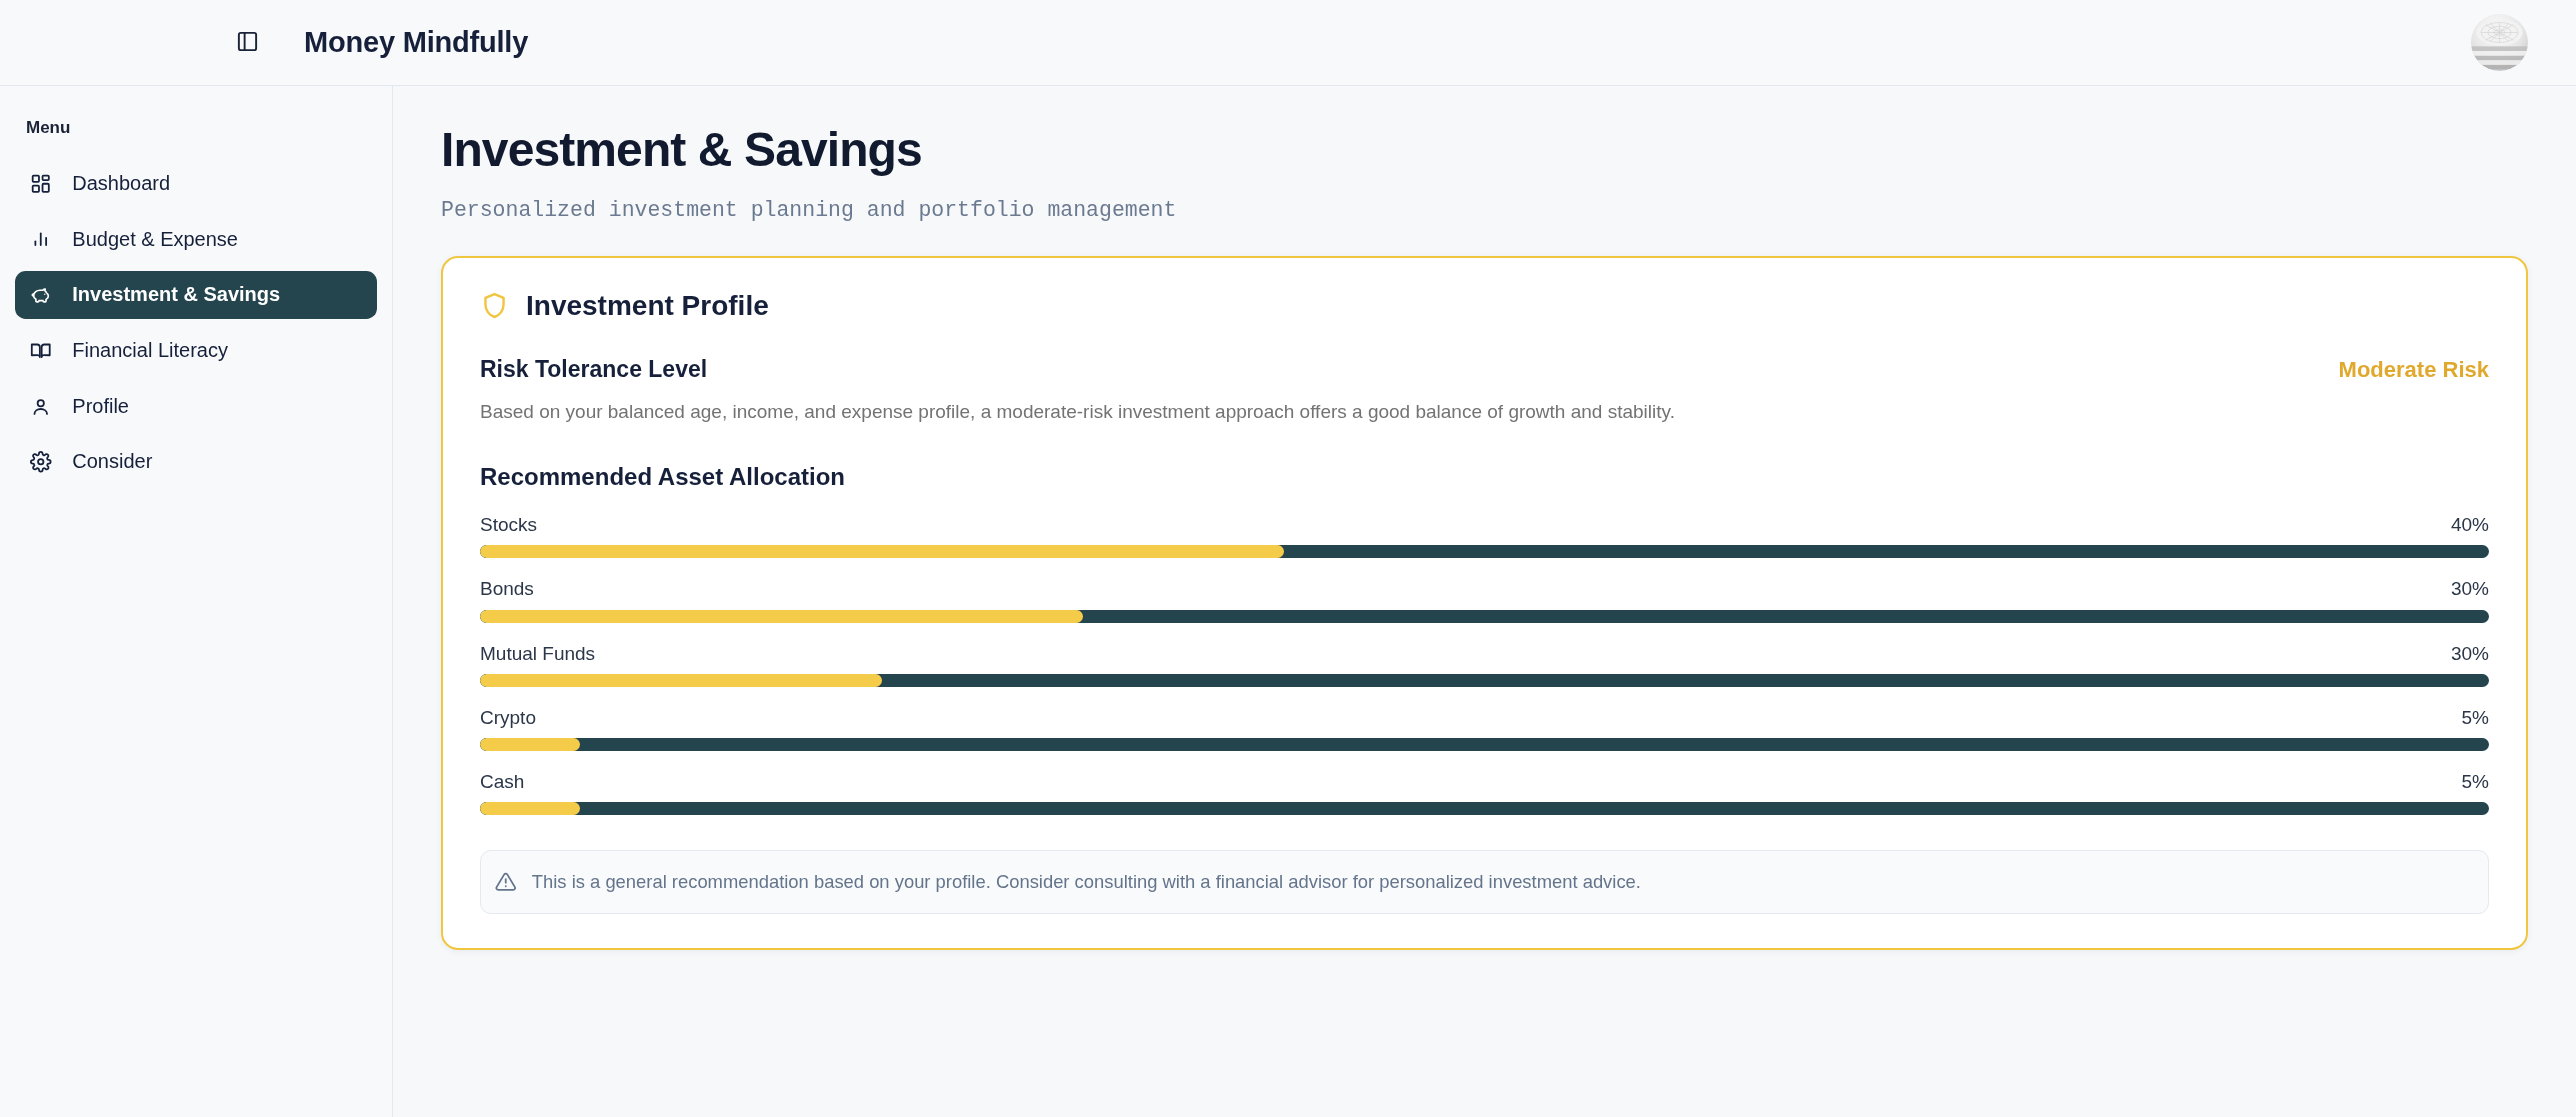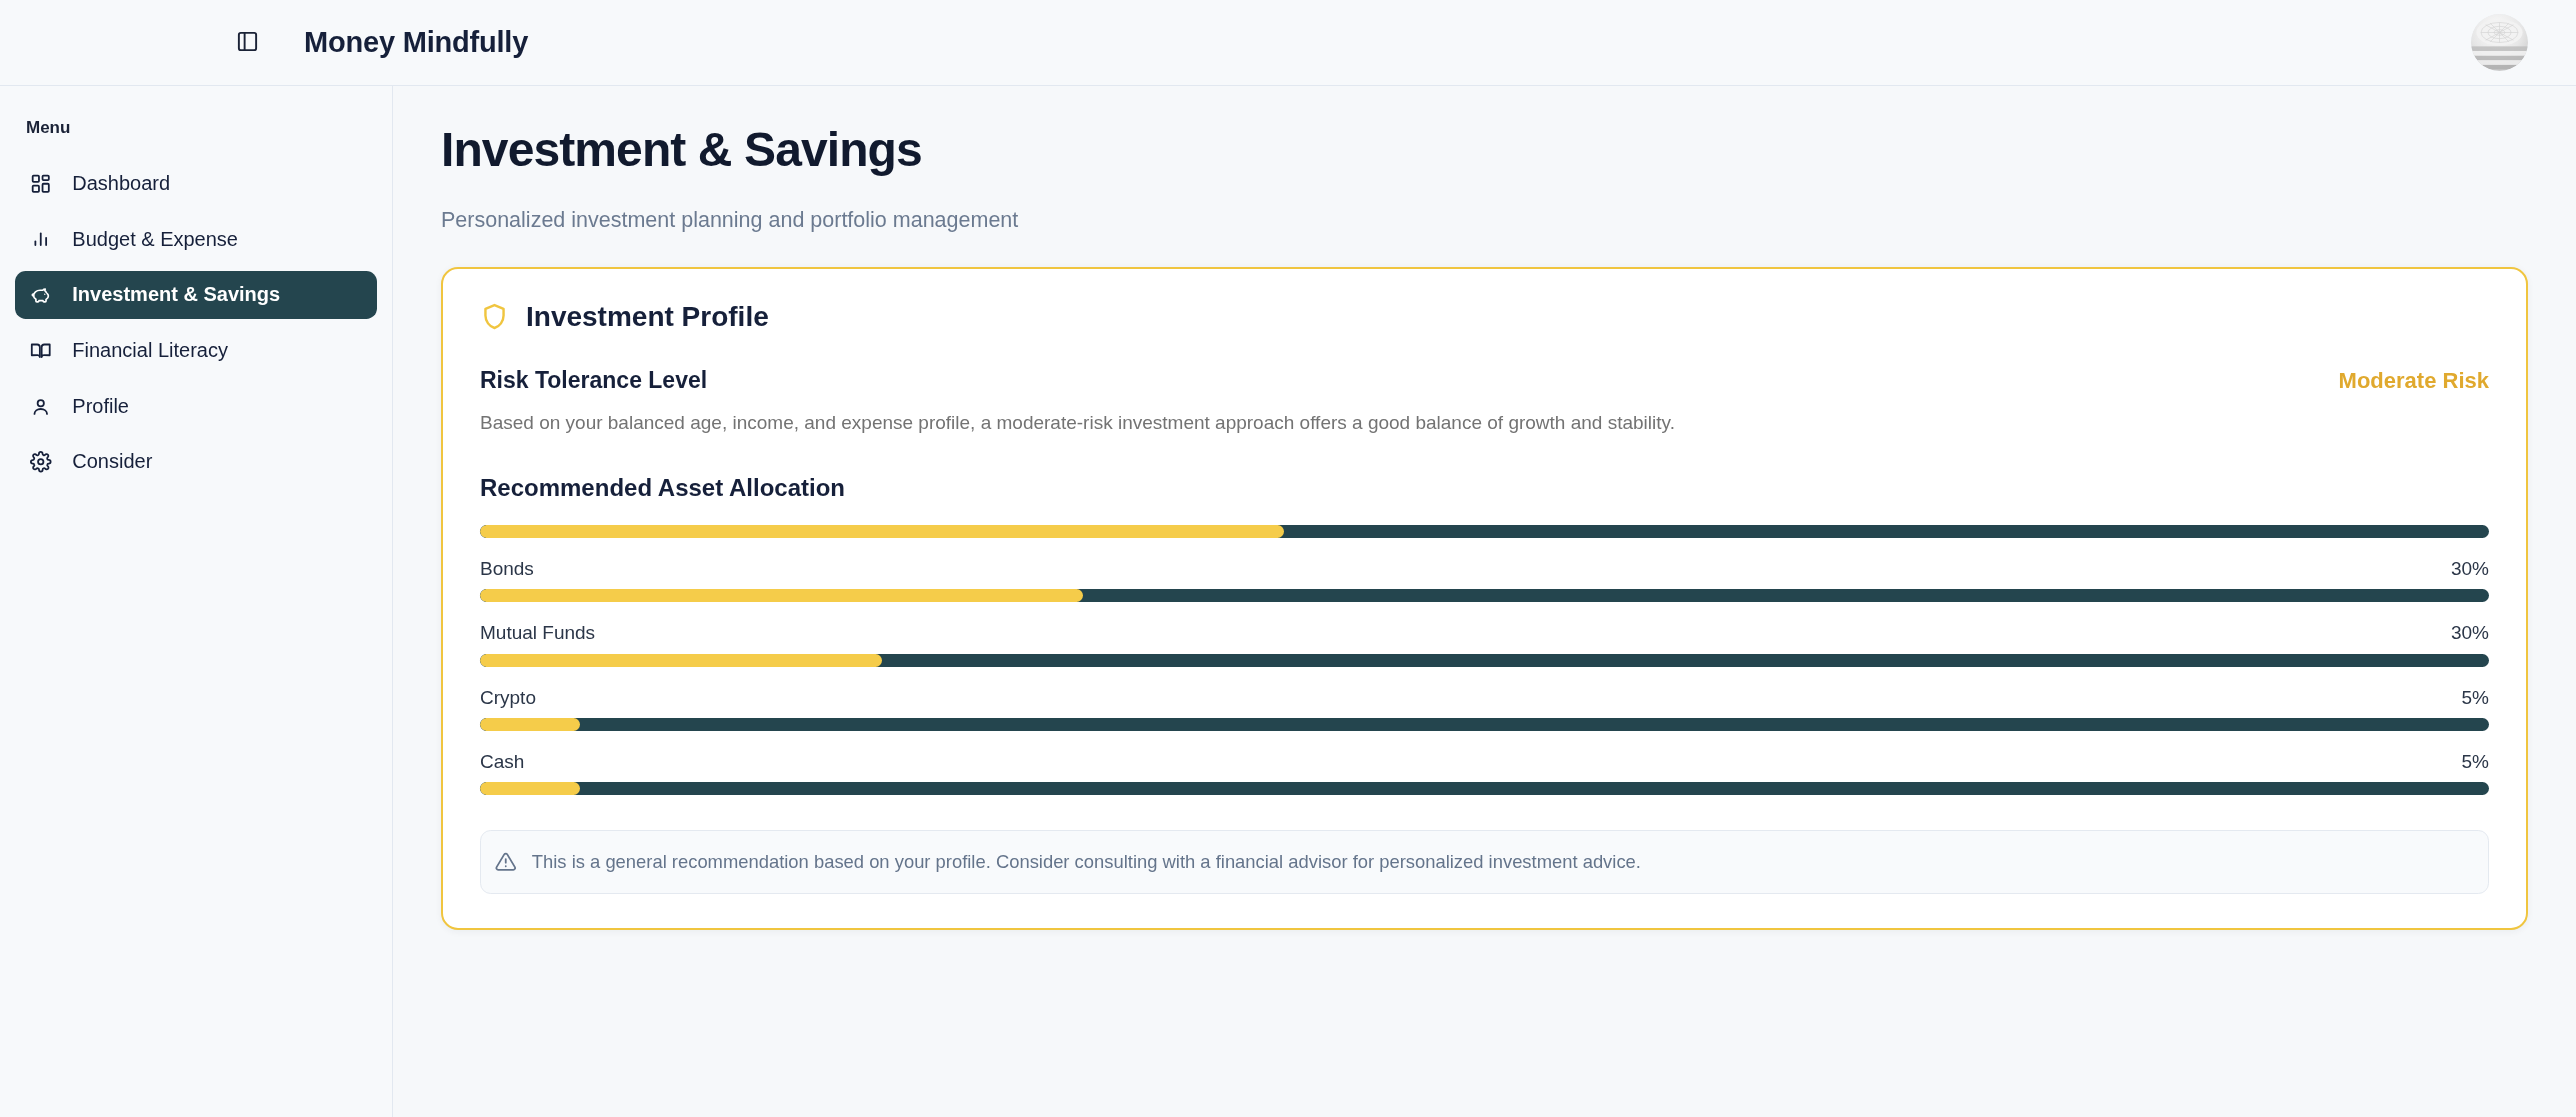--- a/index.html
+++ b/index.html
@@ -99,21 +99,22 @@
   .page-title {
     font-size: 48px;
     font-weight: bold;
     color: #111a2e;
     letter-spacing: -0.9px;
     line-height: 1.1;
   }
   .page-sub {
     font-size: 21.5px;
     color: #6b7a90;
-    margin-top: 31px;
+    margin-top: 21px;
+    font-family: Liberation Mono, monospace;
   }
 
   
   .card {
     margin-top: 34px;
     background: #ffffff;
     border: 2.3px solid #f0c53f;
     border-radius: 17px;
     padding: 32px 37px 34px 37px;
     box-shadow: 0 1.5px 7.7px rgba(20,30,50,0.05);
@@ -337,20 +338,24 @@
           <span class="risk-label">Risk Tolerance Level</span>
           <span class="risk-badge">Moderate Risk</span>
         </div>
         <div class="risk-desc">Based on your balanced age, income, and expense profile, a moderate-risk investment approach offers a good balance of growth and stability.</div>
 
         <div class="alloc-title">Recommended Asset Allocation</div>
 
         <div>
 
           <div class="alloc-row">
+            <div class="alloc-head">
+              <span class="alloc-name">Stocks</span>
+              <span class="alloc-pct">40%</span>
+            </div>
             <div class="track">
               <div class="fill" style="width: 40%;"></div>
             </div>
           </div>
 
           <div class="alloc-row">
             <div class="alloc-head">
               <span class="alloc-name">Bonds</span>
               <span class="alloc-pct">30%</span>
             </div>

